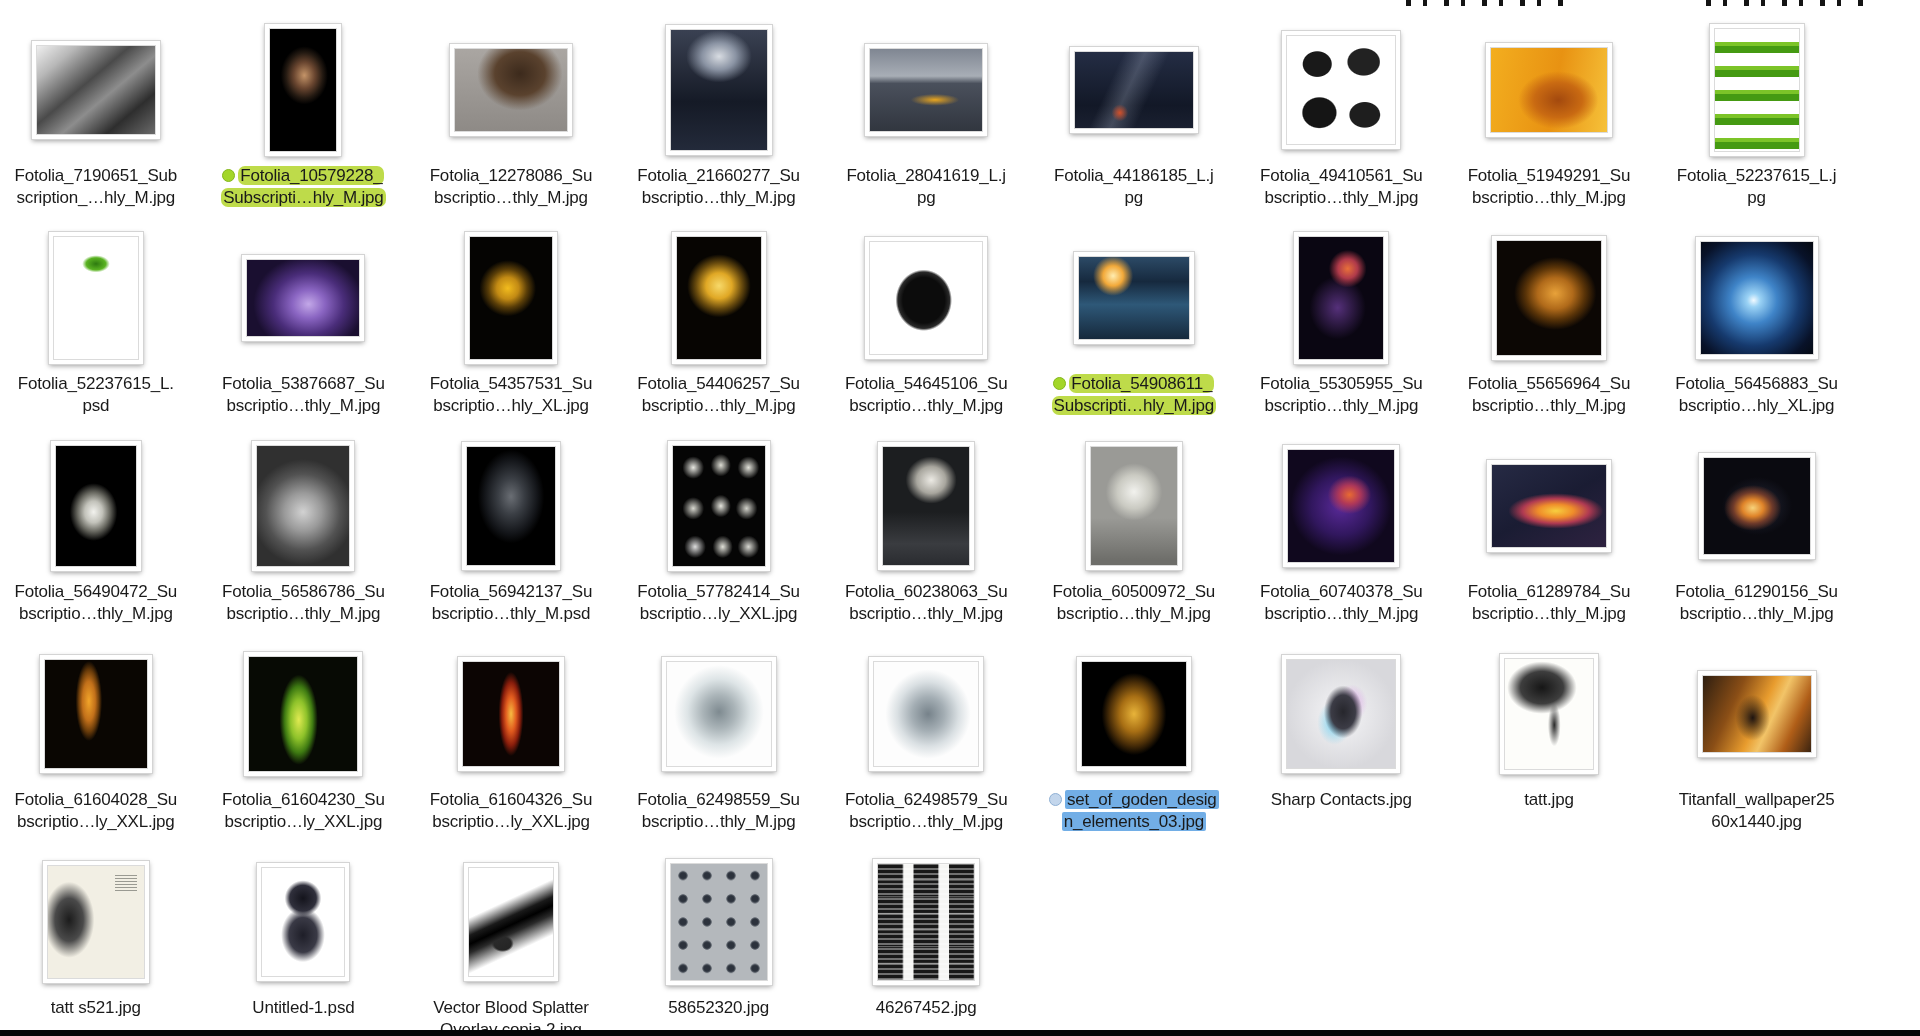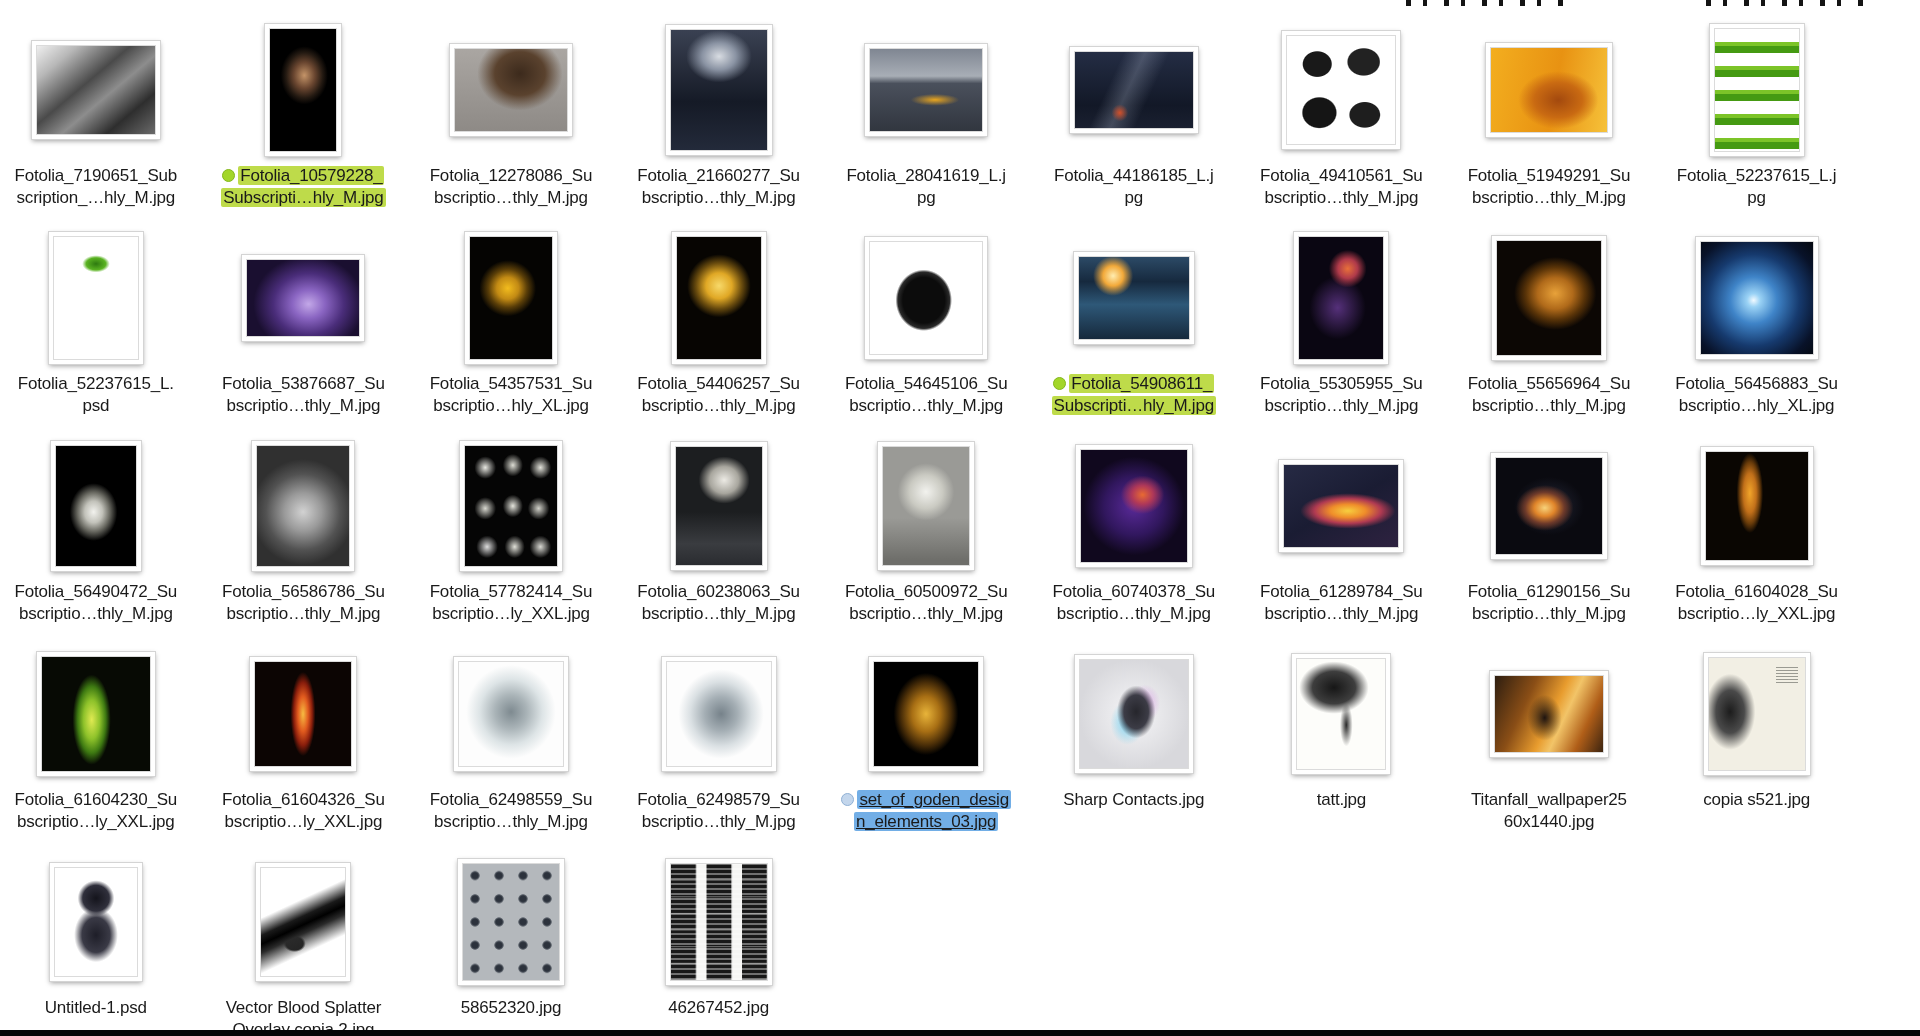--- a/index.html
+++ b/index.html
@@ -12,22 +12,22 @@
   .frame{background:#fff;padding:5px;box-shadow:0 0 0 1px #d4d4d4,0 2px 5px rgba(0,0,0,.38);}
   .art{position:relative;outline:1px solid rgba(0,0,0,.14);background-color:#888;}
   .label{margin-top:3px;text-align:center;font-size:17px;line-height:22px;max-width:204px;
          letter-spacing:-.2px;}
   .labrow{white-space:nowrap;}
   .txt{border-radius:2px;padding:0 2px;}
   .dot{display:none;width:13px;height:13px;border-radius:50%;margin-right:3px;
        vertical-align:-1px;box-sizing:border-box;}
   .tag-green .dot{display:inline-block;background:var(--tag-green-dot,#a3d629);border:1px solid #84b71c;}
   .tag-blue .dot{display:inline-block;background:#c3d6ec;border:1px solid #8fb0d4;}
-  .tag-green .txt{background:var(--tag-green,#bedb4a);}
-  .selected .txt{background:var(--sel-blue,#72aee6);text-decoration:underline;}
+  .tag-green .txt{background:var(--tag-green,#bedb4a);border-radius:7px;}
+  .selected .txt{background:var(--sel-blue,#72aee6);}
   
   .frag{position:absolute;top:0;height:6px;width:165px;
         background:repeating-linear-gradient(90deg,#141414 0 5px,transparent 5px 17px,#141414 17px 21px,transparent 21px 38px);}
   #frag1{left:1406px;} #frag2{left:1706px;}
   #bottombar{position:absolute;left:0;bottom:0;width:100%;height:6px;background:#060606;z-index:5;}
 
   
   .art-ice-texture{width:118px;height:88px;background:linear-gradient(140deg,#efefef,#b8b8b8 18%,#4a4a4a 42%,#8d8d8d 58%,#2e2e2e 78%,#6a6a6a);}
   .art-jumping-dancer{width:66px;height:122px;background-color:#000;background-image:radial-gradient(ellipse 42% 28% at 52% 38%,#c49468 0%,#6a4630 38%,#241a12 66%,rgba(0,0,0,0) 85%);}
   .art-hair-flip-portrait{width:112px;height:82px;background-image:radial-gradient(ellipse 56% 66% at 58% 30%,#3c2a1c 0%,#5a422e 40%,rgba(154,150,146,0) 68%),linear-gradient(#aaa6a2,#8e8a86);}
@@ -405,20 +405,35 @@
     <figcaption class="label">
       <div class="labrow">
         <span class="txt l1">Fotolia_56586786_Su</span>
       </div>
       <div class="labrow row2">
         <span class="txt l2">bscriptio…thly_M.jpg</span>
       </div>
     </figcaption>
   </figure>
 
+  <figure class="cell">
+    <div class="thumbwrap">
+      <div class="frame">
+        <div class="art art-dark-face"></div>
+      </div>
+    </div>
+    <figcaption class="label">
+      <div class="labrow">
+        <span class="txt l1">Fotolia_56942137_Su</span>
+      </div>
+      <div class="labrow row2">
+        <span class="txt l2">bscriptio…thly_M.psd</span>
+      </div>
+    </figcaption>
+  </figure>
 
   <figure class="cell">
     <div class="thumbwrap">
       <div class="frame">
         <div class="art art-smoke-set"></div>
       </div>
     </div>
     <figcaption class="label">
       <div class="labrow">
         <span class="txt l1">Fotolia_57782414_Su</span>
@@ -653,21 +668,21 @@
   </figure>
 
   <figure class="cell">
     <div class="thumbwrap">
       <div class="frame">
         <div class="art art-tree-birds-print"></div>
       </div>
     </div>
     <figcaption class="label">
       <div class="labrow">
-        <span class="txt l1">copia s521.jpg</span>
+        <span class="txt l1">tatt s521.jpg</span>
       </div>
 
     </figcaption>
   </figure>
 
   <figure class="cell">
     <div class="thumbwrap">
       <div class="frame">
         <div class="art art-mirrored-figure"></div>
       </div>

